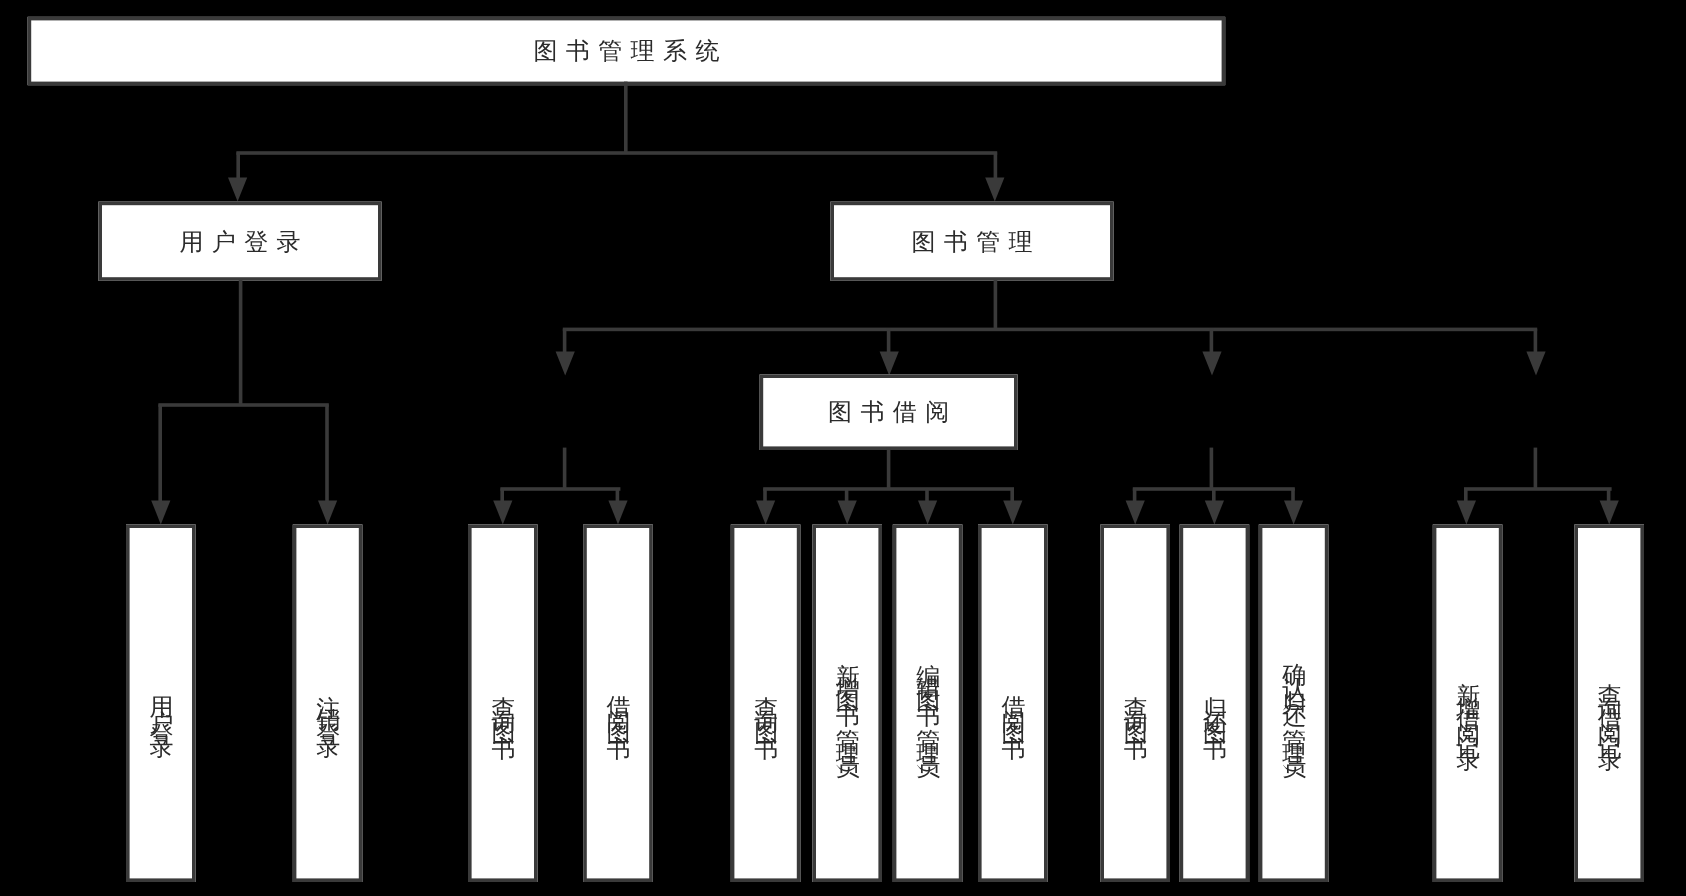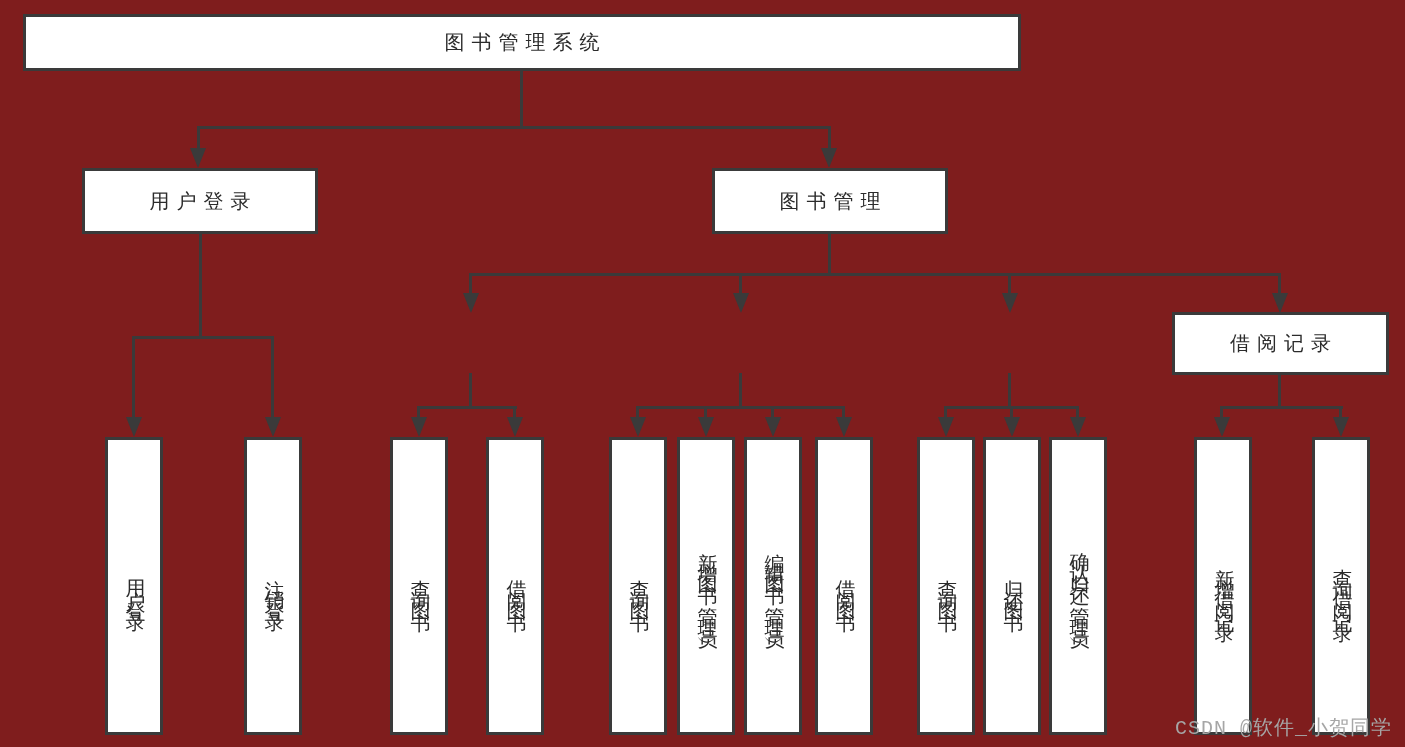--- a/index.html
+++ b/index.html
@@ -1,20 +1,20 @@
 <!DOCTYPE html>
 <html><head>
 <meta charset="utf-8">
 <style>
   html,body{margin:0;padding:0;background:#ffffff;}
   .canvas{
     position:relative;
     width:1405px;height:747px;
-    background:#7f1d1d;
-    font-family:Liberation Mono, monospace;
+    background:#000000;
+    font-family:Liberation Sans, sans-serif;
     overflow:hidden;
   }
   .box{
     position:absolute;
     box-sizing:border-box;
     border:3px solid #3a3a3a;
     background:#ffffff;
     display:flex;align-items:center;justify-content:center;
     color:#2b2b2b;
     font-size:20px;
@@ -57,21 +57,21 @@
   <div class="vline" style="left:520px;top:68px;width:3px;height:60px"></div>
   <div class="hline" style="left:197px;top:126px;width:634px;height:3px"></div>
   <div class="vline" style="left:197px;top:127px;width:3px;height:24px"></div>
   <div class="arrow" style="left:190px;top:148px"></div>
   <div class="vline" style="left:828px;top:127px;width:3px;height:24px"></div>
   <div class="arrow" style="left:821px;top:148px"></div>
 
   <div class="box" style="left:82px;top:168px;width:236px;height:66px">
     <span>用户登录</span>
   </div>
-  <div class="box" style="left:712px;top:168px;width:236px;height:66px">
+  <div class="box" style="left:692px;top:168px;width:236px;height:66px">
     <span>图书管理</span>
   </div>
 
   <div class="vline" style="left:199px;top:232px;width:3px;height:106px"></div>
   <div class="hline" style="left:132px;top:336px;width:142px;height:3px"></div>
   <div class="vline" style="left:132px;top:337px;width:3px;height:82px"></div>
   <div class="arrow" style="left:126px;top:417px"></div>
   <div class="vline" style="left:271px;top:337px;width:3px;height:82px"></div>
   <div class="arrow" style="left:265px;top:417px"></div>
 
@@ -79,22 +79,22 @@
   <div class="hline" style="left:469px;top:273px;width:812px;height:3px"></div>
   <div class="vline" style="left:469px;top:274px;width:3px;height:21px"></div>
   <div class="arrow" style="left:463px;top:293px"></div>
   <div class="vline" style="left:739px;top:274px;width:3px;height:21px"></div>
   <div class="arrow" style="left:733px;top:293px"></div>
   <div class="vline" style="left:1008px;top:274px;width:3px;height:21px"></div>
   <div class="arrow" style="left:1002px;top:293px"></div>
   <div class="vline" style="left:1278px;top:274px;width:3px;height:21px"></div>
   <div class="arrow" style="left:1272px;top:293px"></div>
 
-  <div class="box" style="left:1172px;top:312px;width:217px;height:63px">
-    <span>借阅记录</span>
+  <div class="box" style="left:633px;top:312px;width:215px;height:63px">
+    <span>图书借阅</span>
   </div>
 
   <div class="vline" style="left:469px;top:373px;width:3px;height:35px"></div>
   <div class="hline" style="left:417px;top:406px;width:100px;height:3px"></div>
   <div class="vline" style="left:417px;top:407px;width:3px;height:12px"></div>
   <div class="arrow" style="left:411px;top:417px"></div>
   <div class="vline" style="left:513px;top:407px;width:3px;height:12px"></div>
   <div class="arrow" style="left:507px;top:417px"></div>
 
   <div class="vline" style="left:739px;top:373px;width:3px;height:35px"></div>
@@ -161,15 +161,14 @@
     <span>确认归还（管理员）</span>
   </div>
 
   <div class="box vbox" style="left:1194px;top:437px;width:58px;height:298px">
     <span>新增借阅记录</span>
   </div>
   <div class="box vbox" style="left:1312px;top:437px;width:58px;height:298px">
     <span>查询借阅记录</span>
   </div>
 
-  <div class="watermark">CSDN @软件_小贺同学</div>
 
 </div>
 
 </body></html>

